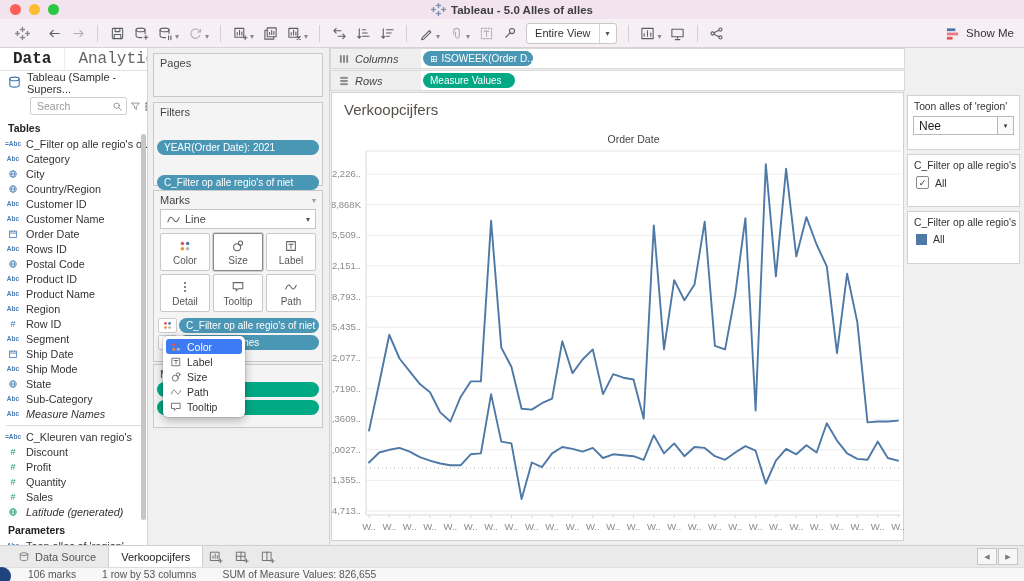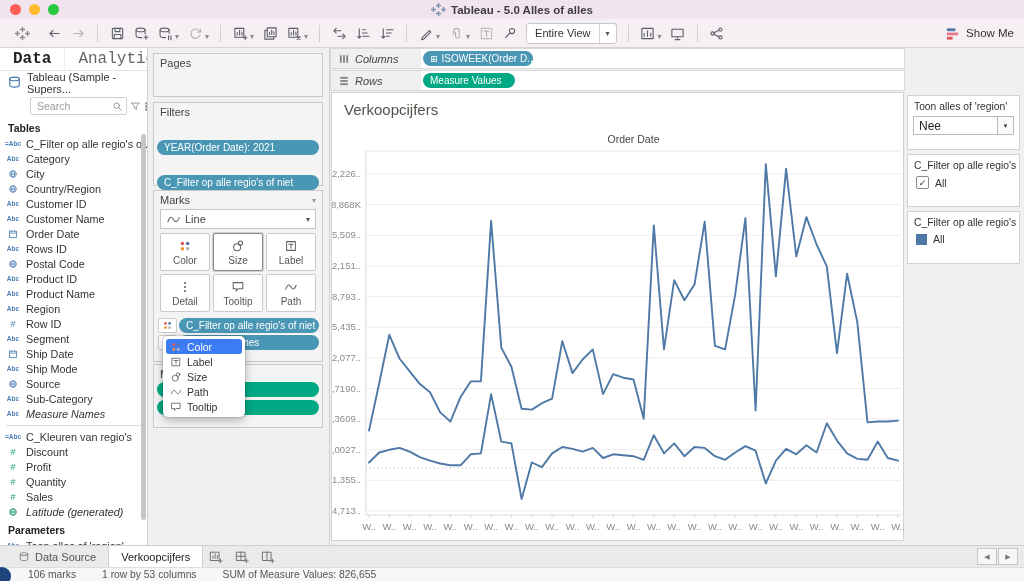--- a/index.html
+++ b/index.html
@@ -440,21 +440,21 @@
           <span class="flabel">Ship Mode</span>
         </div>
         <div class="frow">
           <span class="ficon blue">
             <svg viewBox="0 0 16 16">
               <circle cx="8" cy="8" r="5.3"></circle>
               <ellipse cx="8" cy="8" rx="2.4" ry="5.3"></ellipse>
               <path d="M2.7 8 h10.6"></path>
             </svg>
           </span>
-          <span class="flabel">Source</span>
+          <span class="flabel">State</span>
         </div>
         <div class="frow">
           <span class="ficon txt blue">Abc</span>
           <span class="flabel">Sub-Category</span>
         </div>
         <div class="frow">
           <span class="ficon txt blue">Abc</span>
           <span class="flabel it">Measure Names</span>
         </div>
         <div class="fld-div"></div>

